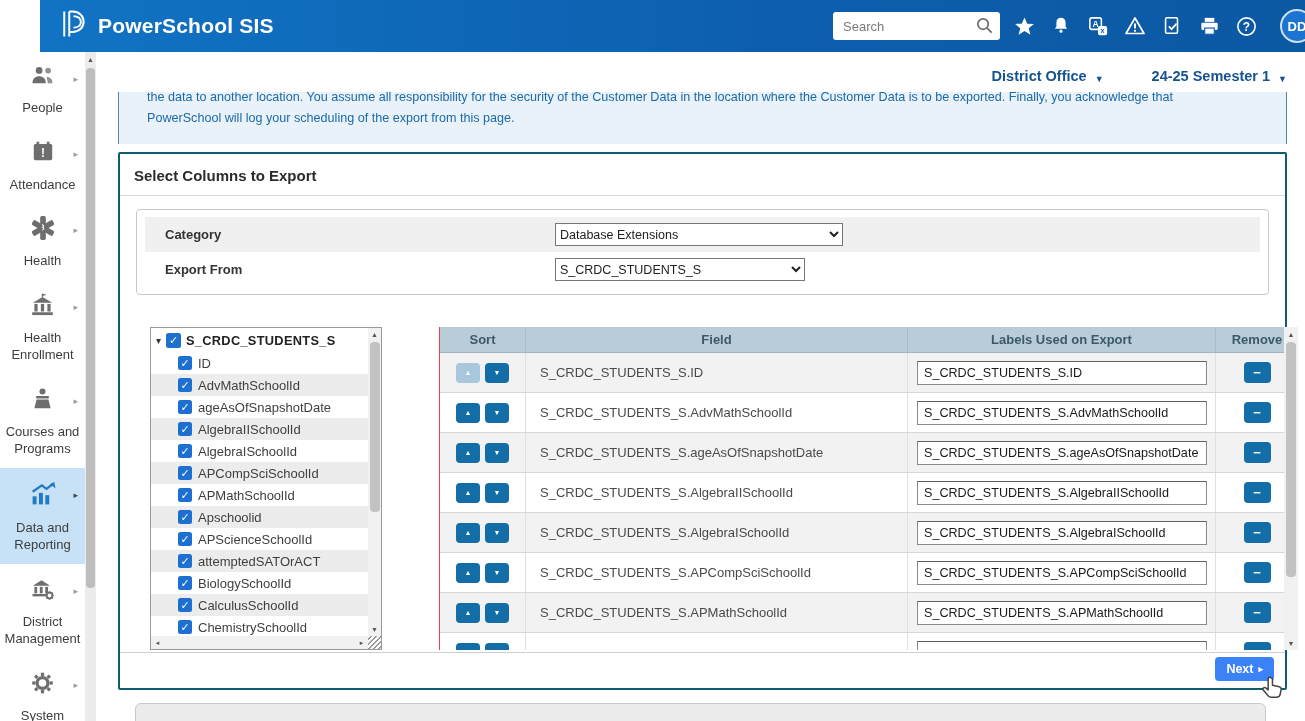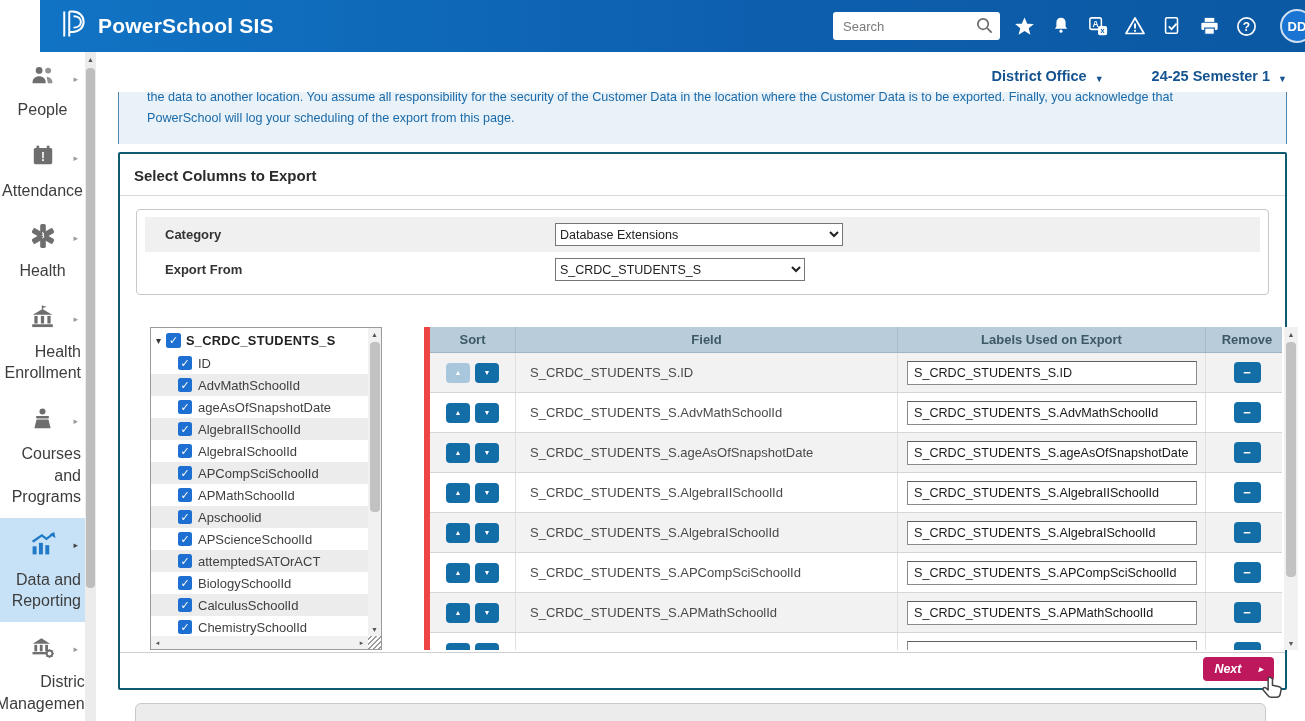--- a/index.html
+++ b/index.html
@@ -22,21 +22,21 @@
   .avatar { position:absolute; left:1240px; top:9px; width:34px; height:34px; border-radius:50%;
     background:#1b74d2; border:2px solid #cfe0f2; color:#fff; font-weight:bold; font-size:13px;
     display:flex; align-items:center; justify-content:center; }
   .appsband { position:absolute; right:0; top:0; width:23px; height:52px; background:#0a4c8d;
     display:flex; align-items:center; justify-content:center; }
 
   
   .sidebar { position:absolute; left:0; top:52px; width:85px; height:669px; background:#fff; overflow:hidden; }
   .sb-item { position:relative; display:flex; flex-direction:column; align-items:center;
     padding:12px 4px 10px; cursor:pointer; }
-  .sb-item .sb-label { margin-top:7px; font-size:16px; color:#3d3d3d; text-align:right; line-height:1.35; }
+  .sb-item .sb-label { margin-top:7px; font-size:13px; color:#3d3d3d; text-align:center; line-height:1.35; }
   .sb-item .sb-chev { position:absolute; right:7px; top:22px; font-size:9px; color:#9a9a9a; }
   .sb-item.active { background:#c7e2f7; }
   .sb-item.active .sb-chev { color:#444; }
   .sb-scroll { position:absolute; left:85px; top:52px; width:11px; height:669px; background:#ececec; }
   .sb-scroll .arr { width:11px; height:14px; font-size:7px; color:#555; display:flex; align-items:center; justify-content:center; }
   .sb-thumb { position:absolute; left:1px; top:16px; width:9px; height:520px; background:#bdbdbd; border-radius:4px; }
 
   
   .content { position:absolute; left:96px; top:52px; width:1209px; height:669px; background:#fff; }
   .ctxbar { position:absolute; right:18px; top:16px; display:flex; gap:48px; }
@@ -77,21 +77,21 @@
   .tree-vsb .arr, .tree-hsb .arr { color:#555; font-size:7px; display:flex; align-items:center; justify-content:center; }
   .tree-vsb .arr { height:13px; }
   .tree-vsb .thumb { position:absolute; left:1.5px; top:14px; width:10px; height:170px; background:#c2c2c2; border-radius:4px; }
   .tree-hsb { position:absolute; left:0; bottom:0; height:13px; right:13px; background:#f1f1f1; display:flex; justify-content:space-between; }
   .tree-hsb .arr { width:13px; }
   .grip { position:absolute; right:0; bottom:0; width:13px; height:13px; background:
     repeating-linear-gradient(135deg,#fff 0 2px,#9a9a9a 2px 3.5px); }
 
   
   .tablewrap { position:absolute; left:274px; top:0; width:874px; height:323px; }
-  .tbl { position:absolute; left:0; top:0; width:858px; height:323px; overflow:hidden; border-left:6px solid #ef4444; }
+  .tbl { position:absolute; left:15px; top:0; width:858px; height:323px; overflow:hidden; border-left:1px solid #ef4444; }
   .thead { display:grid; grid-template-columns:86px 382px 308px 82px; height:26px; background:#b8cdd9;
     border-bottom:1px solid #9fb4c2; }
   .th { display:flex; align-items:center; justify-content:center; font-weight:bold; font-size:13px; color:#3d5968;
     border-right:1px solid #a8bdca; }
   .trow { display:grid; grid-template-columns:86px 382px 308px 82px; height:40px; border-bottom:1px solid #d6d6d6; }
   .trow.alt { background:#f2f2f2; }
   .td { display:flex; align-items:center; border-right:1px solid #e0e0e0; }
   .td-sort { justify-content:center; gap:5px; }
   .sortbtn { width:24px; height:20px; background:#136ea8; border:none; border-radius:4px; color:#fff;
     font-size:7px; cursor:pointer; display:flex; align-items:center; justify-content:center; }
@@ -101,23 +101,23 @@
     font-size:12.6px; color:#1a1a1a; padding:0 6px; font-family:"Liberation Sans","DejaVu Sans",sans-serif; }
   .td-remove { justify-content:center; }
   .rmbtn { width:27px; height:21px; background:#136ea8; border:none; border-radius:4px; color:#fff;
     font-size:13px; font-weight:bold; line-height:1; cursor:pointer; }
   .tbl-vsb { position:absolute; right:0; top:0; width:14px; height:323px; background:#f1f1f1; }
   .tbl-vsb .arr { height:14px; color:#555; font-size:7px; display:flex; align-items:center; justify-content:center; }
   .tbl-vsb .arr.dn { position:absolute; bottom:0; width:14px; }
   .tbl-vsb .thumb { position:absolute; left:2px; top:15px; width:10px; height:235px; background:#c2c2c2; border-radius:4px; }
 
   .panel-bottom-hr { position:absolute; left:0; right:0; bottom:35px; border-top:1px solid #cfcfcf; }
-  .nextbtn { position:absolute; right:11px; bottom:7px; background:#be185d; color:#fff; font-weight:bold;
+  .nextbtn { position:absolute; right:11px; bottom:7px; background:#3b82f6; color:#fff; font-weight:bold;
     font-size:12.5px; border:none; border-radius:4px; padding:5px 11px; cursor:pointer;
-    display:flex; align-items:center; gap:17px;font-style:italic; }
+    display:flex; align-items:center; gap:5px; }
   .nextbtn .na { font-size:9px; }
 
   .belowbox { position:absolute; left:39px; top:651px; width:1131px; height:70px;
     background:#ececec; border:1px solid #c9c9c9; border-radius:6px 6px 0 0; }
 
   .cursor { position:absolute; left:1260px; top:675px; z-index:50; pointer-events:none; }
 </style>
 </head>
 <body>
 

